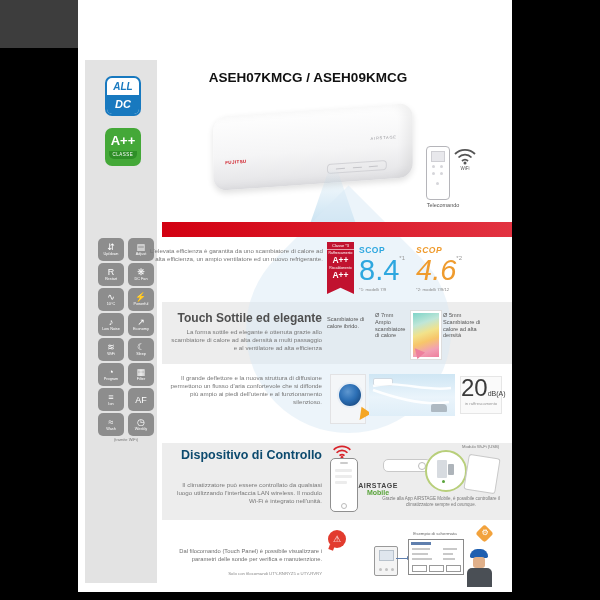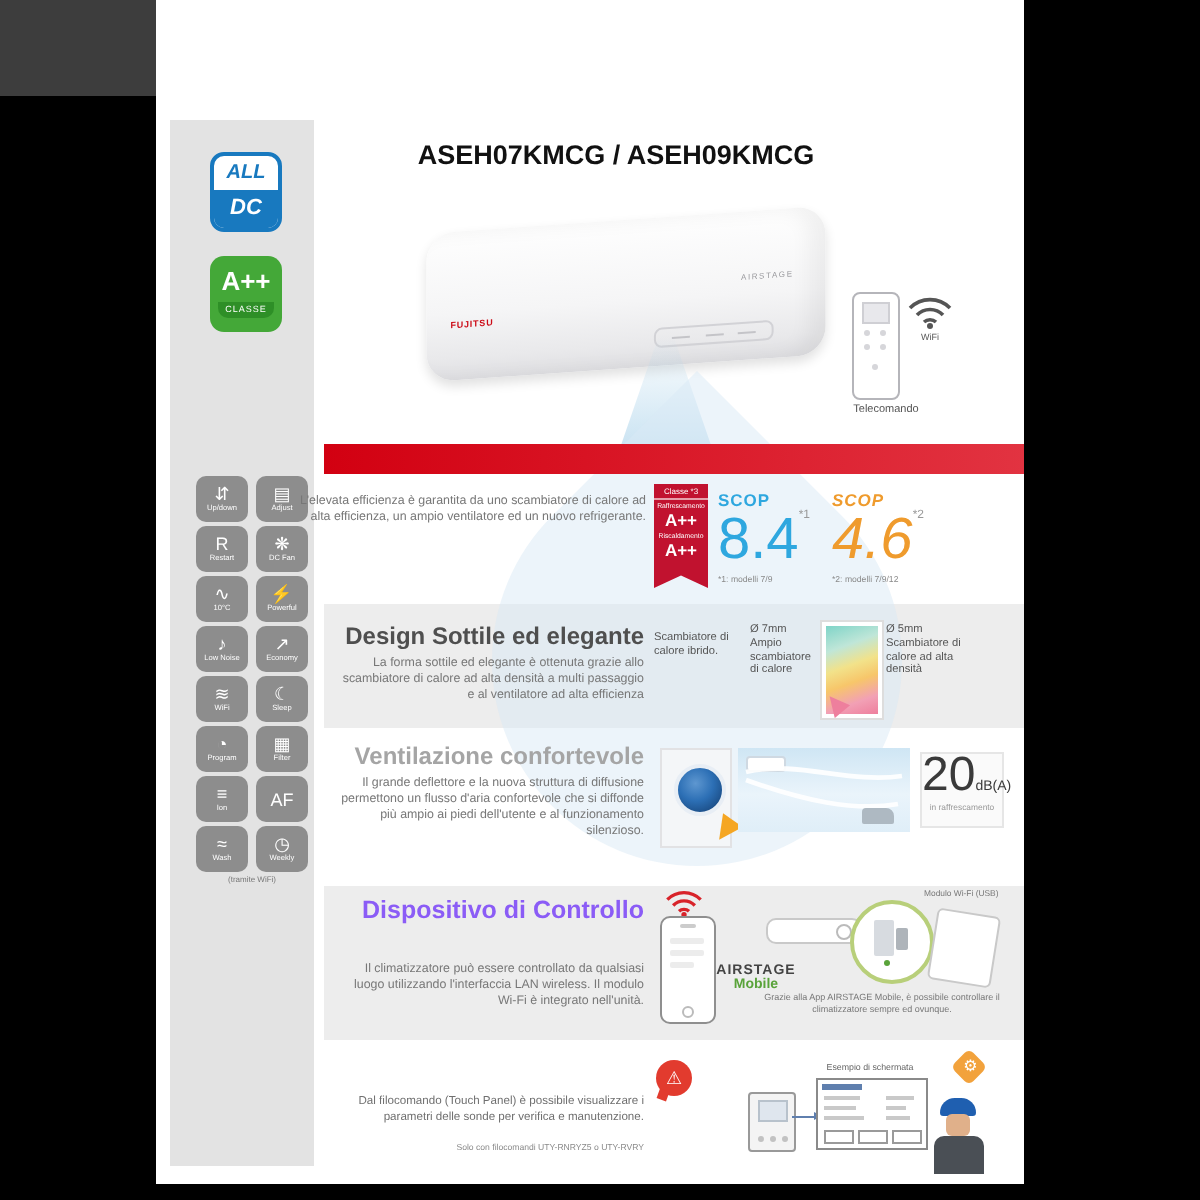--- a/index.html
+++ b/index.html
@@ -61,21 +61,21 @@
   .ficon{width:26px;height:23px;background:#8d8d8d;border-radius:5px;color:#fff;display:flex;flex-direction:column;align-items:center;justify-content:center;overflow:hidden;}
   .ficon .g{font-size:9px;line-height:10px;}
   .ficon .l{font-size:3.8px;line-height:4.5px;white-space:nowrap;}
   .icon-caption{position:absolute;left:14px;top:437px;width:68px;text-align:center;font-size:4px;color:#777;}
 
   
   .tb{position:absolute;text-align:right;}
   .title-gray{font-size:13px;color:#949494;letter-spacing:.5px;white-space:nowrap;}
   .title-dark{font-size:12px;font-weight:bold;color:#4f4f4f;white-space:nowrap;}
   .title-light{font-size:12px;font-weight:bold;color:#a5a5a5;line-height:14px;white-space:nowrap;}
-  .title-black{font-size:12.5px;font-weight:bold;color:#8b5cf6;line-height:15px;white-space:nowrap;}
+  .title-black{font-size:12.5px;font-weight:bold;color:#0c4a6e;line-height:15px;white-space:nowrap;}
   .body-txt{font-size:6.2px;color:#777;line-height:8px;margin-top:3px;}
 
   
   .s1-text{left:70px;top:244px;width:175px;}
   .ribbon{position:absolute;left:249px;top:242px;width:27px;height:52px;background:#c1122f;color:#fff;text-align:center;
           clip-path:polygon(0 0,100% 0,100% 100%,50% 88%,0 100%);}
   .ribbon .h{font-size:4px;line-height:7px;border-bottom:1px solid rgba(255,255,255,.6);display:block;}
   .ribbon .lbl{font-size:3.4px;line-height:5px;display:block;margin-top:1px;}
   .ribbon .val{font-size:8.5px;font-weight:bold;line-height:9px;display:block;}
   .seer{position:absolute;left:281px;top:245px;}
@@ -299,33 +299,32 @@
       <span class="val">8.4</span><span class="sup">*1</span>
       <span class="note">*1: modelli 7/9</span>
     </div>
     <div class="scop metric">
       <span class="lab">SCOP</span>
       <span class="val">4.6</span><span class="sup">*2</span>
       <span class="note">*2: modelli 7/9/12</span>
     </div>
 
     <div class="tb s2-text">
-      <div class="title-dark">Design Sottile ed elegante</div>
+      <div class="title-dark">Touch Sottile ed elegante</div>
       <div class="body-txt">La forma sottile ed elegante è ottenuta grazie allo scambiatore di calore ad alta densità a multi passaggio e al ventilatore ad alta efficienza</div>
     </div>
     <div class="s2-lab l1">Scambiatore di calore ibrido.</div>
     <div class="s2-lab l2">Ø 7mm Ampio scambiatore di calore</div>
     <div class="hx-diagram">
       <div class="grad"></div>
         <div class="hx-arrow"></div>
     </div>
     <div class="s2-lab l3">Ø 5mm Scambiatore di calore ad alta densità</div>
 
     <div class="tb s3-text">
-      <div class="title-light">Ventilazione confortevole</div>
       <div class="body-txt">Il grande deflettore e la nuova struttura di diffusione permettono un flusso d'aria confortevole che si diffonde più ampio ai piedi dell'utente e al funzionamento silenzioso.</div>
     </div>
     <div class="fan-box">
       <div class="fan"></div>
       <div class="fan-arrow"></div>
     </div>
     <div class="room-box">
       <div class="room-unit"></div>
       <svg width="86" height="38" viewBox="0 0 86 38">
           <path d="M4 8 C 30 2, 55 14, 82 10 M4 12 C 32 22, 58 28, 80 24" fill="none" stroke="#ffffff" stroke-width="2.4" opacity="0.9"></path>

